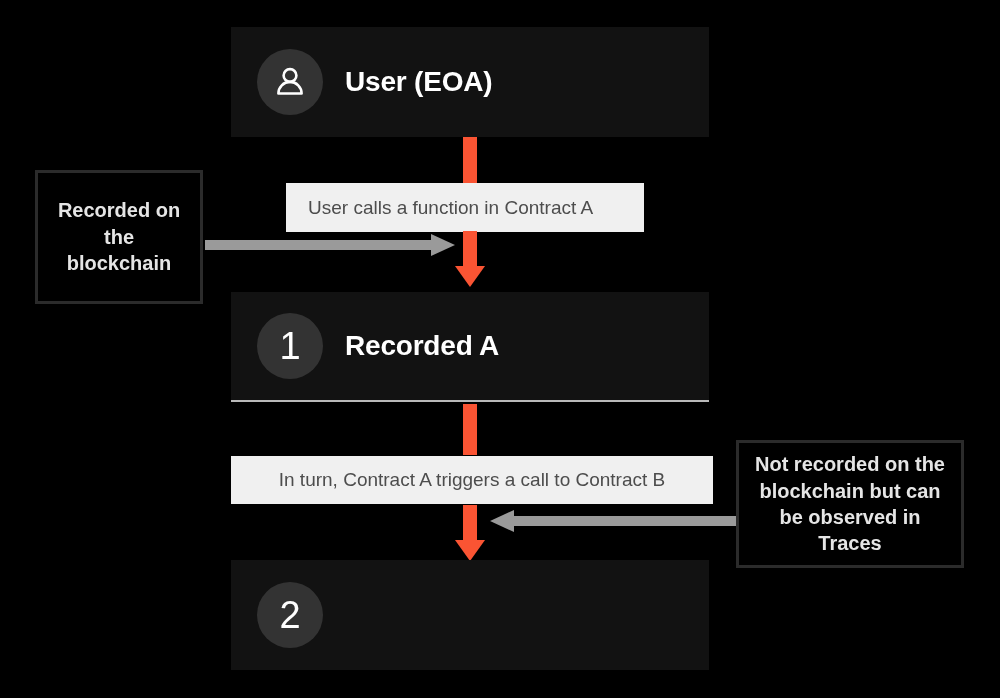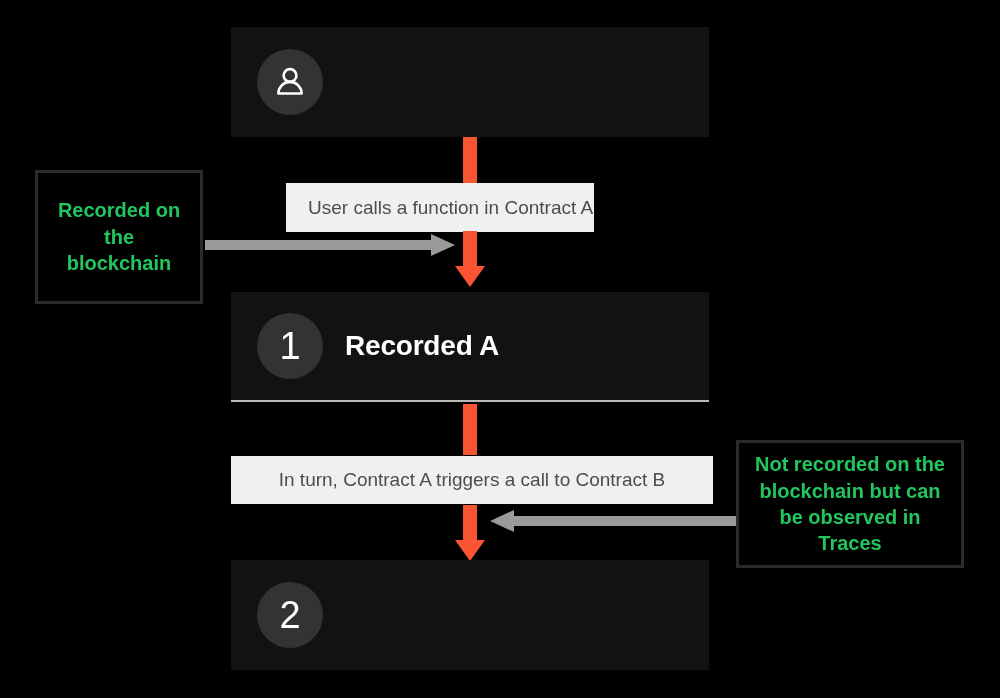--- a/index.html
+++ b/index.html
@@ -97,21 +97,21 @@
     color: #4d4d4d;
     font-size: 19px;
     display: flex;
     align-items: center;
     box-sizing: border-box;
     white-space: nowrap;
   }
   #label-1 {
     left: 286px;
     top: 183px;
-    width: 308px;
+    width: 358px;
     height: 49px;
     padding-left: 22px;
   }
   #label-2 {
     left: 231px;
     top: 456px;
     width: 482px;
     height: 48px;
     justify-content: center;
   }
@@ -119,21 +119,21 @@
   
   .annotation {
     position: absolute;
     background: #000000;
     border: 3px solid #2b2b2b;
     box-sizing: border-box;
     display: flex;
     align-items: center;
     justify-content: center;
     text-align: center;
-    color: #22c55e;
+    color: #e5e5e5;
     font-weight: 700;
     line-height: 1.32;
   }
   #annot-left {
     left: 35px;
     top: 170px;
     width: 168px;
     height: 134px;
     font-size: 20px;
     padding: 0 12px;
@@ -197,20 +197,21 @@
   <div class="orange-seg" id="orange-d"></div>
   <div class="orange-head" id="head-d"></div>
 
   <div class="node" id="node-user">
     <div class="node-badge">
       <svg width="38" height="38" viewBox="0 0 38 38" aria-hidden="true">
         <circle cx="19" cy="12.5" r="6.4" fill="none" stroke="#ffffff" stroke-width="2.6"></circle>
         <path d="M7.4 30.5a11.6 11.6 0 0 1 23.2 0z" fill="none" stroke="#ffffff" stroke-width="2.6" stroke-linejoin="round"></path>
       </svg>
     </div>
+    <div class="node-title">User (EOA)</div>
   </div>
 
   <div class="node has-divider" id="node-ca">
     <div class="node-badge">1</div>
     <div class="node-title">Recorded A</div>
   </div>
 
   <div class="node" id="node-cb">
     <div class="node-badge">2</div>
   </div>

